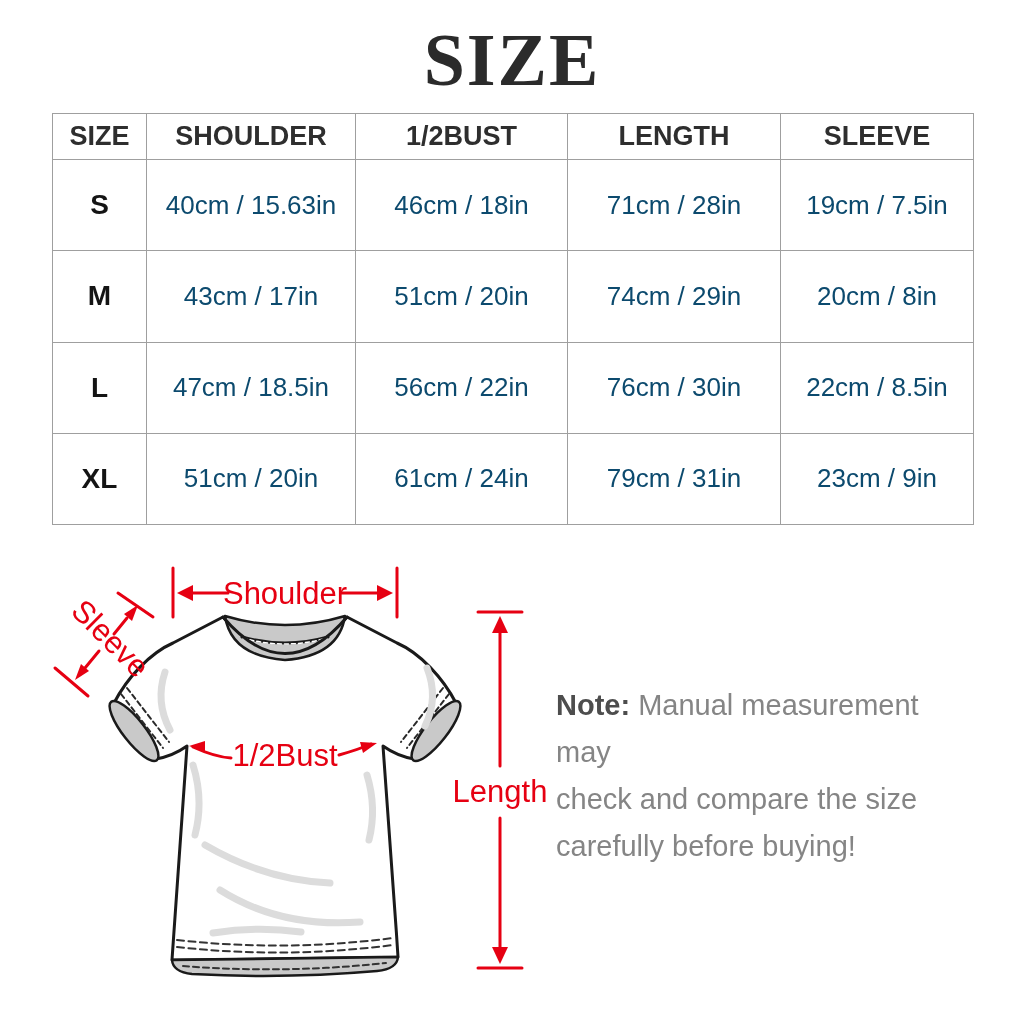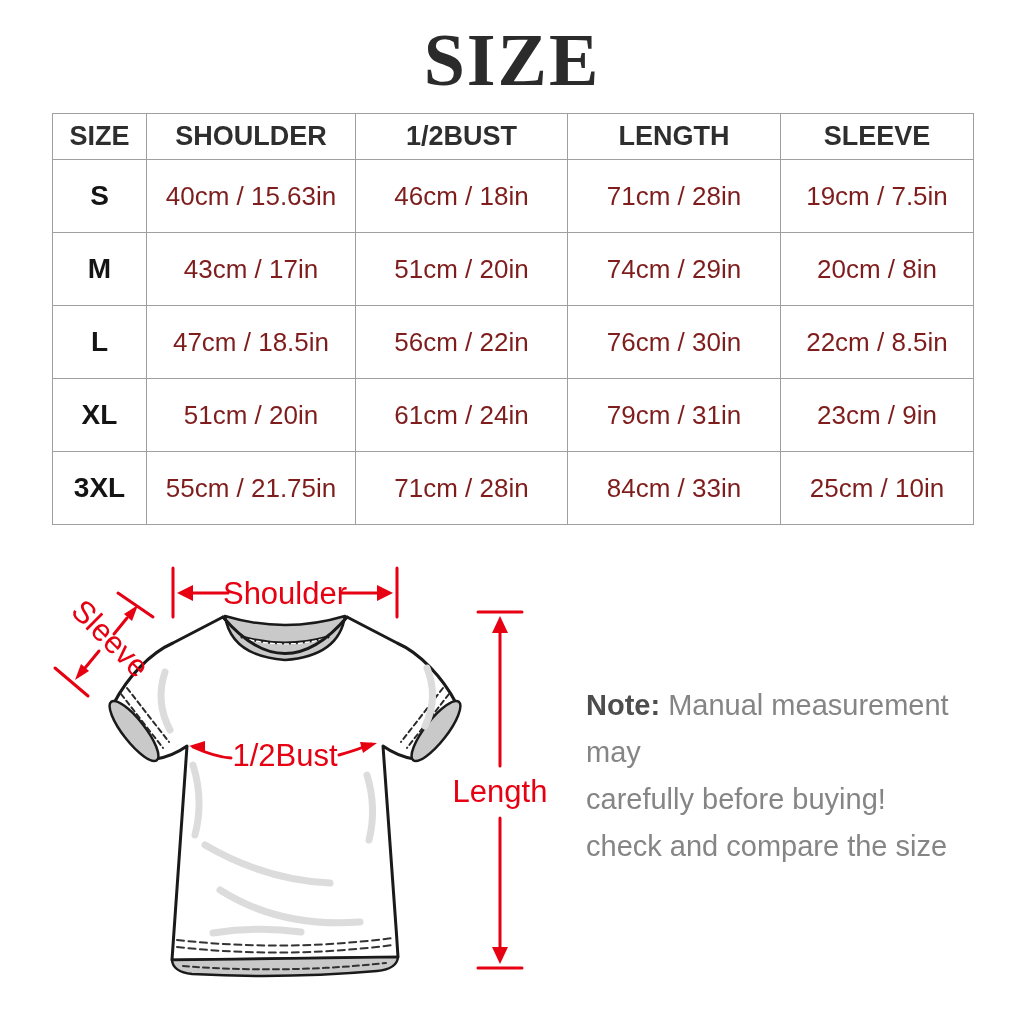--- a/index.html
+++ b/index.html
@@ -22,29 +22,29 @@
   table.size-table col.c1{width:209px;}
   table.size-table col.c2{width:212px;}
   table.size-table col.c3{width:213px;}
   table.size-table col.c4{width:193px;}
   table.size-table th,table.size-table td{
     border:1.5px solid #9f9f9f;text-align:center;vertical-align:middle;
     padding:0;height:45px;
   }
   table.size-table th{font-size:27px;font-weight:700;color:#2e2e2e;}
   td.size-cell{font-size:28px;font-weight:700;color:#141414;}
-  td.value-cell{font-size:26px;font-weight:400;color:#7f1d1d;margin-left:42px;}
+  td.value-cell{font-size:26px;font-weight:400;color:#0c4a6e;margin-left:42px;}
   
   .diagram-svg{position:absolute;left:15px;top:550px;}
   .red-label{
     font-family:"Liberation Sans",sans-serif;font-size:31px;fill:#e60012;
   }
   
   .note-block{
-    position:absolute;left:586px;top:682px;width:410px;
+    position:absolute;left:556px;top:682px;width:410px;
     font-size:29px;line-height:47px;color:#858585;
   }
   .note-block .note-prefix{font-weight:700;color:#4d4d4d;}
 </style>
 </head>
 <body>
 
 <h1 class="page-title">SIZE</h1>
 
 <table class="size-table">
@@ -85,27 +85,20 @@
       <td class="value-cell">56cm / 22in</td>
       <td class="value-cell">76cm / 30in</td>
       <td class="value-cell">22cm / 8.5in</td>
     </tr>
     <tr>
       <td class="size-cell">XL</td>
       <td class="value-cell">51cm / 20in</td>
       <td class="value-cell">61cm / 24in</td>
       <td class="value-cell">79cm / 31in</td>
       <td class="value-cell">23cm / 9in</td>
-    </tr>
-    <tr>
-      <td class="size-cell">3XL</td>
-      <td class="value-cell">55cm / 21.75in</td>
-      <td class="value-cell">71cm / 28in</td>
-      <td class="value-cell">84cm / 33in</td>
-      <td class="value-cell">25cm / 10in</td>
     </tr>
   </tbody>
 </table>
 
 <svg class="diagram-svg" width="560" height="470" viewBox="0 0 560 470">
 
   <g stroke="#1a1a1a" stroke-width="3" fill="none" stroke-linejoin="round" stroke-linecap="round">
 
     <path fill="#ffffff" d="M158,93 L208,67 Q270,140 332,67 L382,93
       C405,103 428,128 441,153 L399,209 Q382,206 368,196
@@ -187,15 +180,15 @@
   </g>
 
   <text class="red-label" x="270" y="54" text-anchor="middle">Shoulder</text>
   <text class="red-label" x="88" y="96" text-anchor="middle" transform="rotate(45 88 96)">Sleeve</text>
   <text class="red-label" x="270" y="216" text-anchor="middle">1/2Bust</text>
   <text class="red-label" x="485" y="252" text-anchor="middle">Length</text>
 </svg>
 
 <div class="note-block">
   <div><span class="note-prefix">Note:</span> <span>Manual measurement may</span></div>
+  <div>check and compare the size</div>
   <div>carefully before buying!</div>
-  <div>check and compare the size</div>
 </div>
 
 </body></html>

